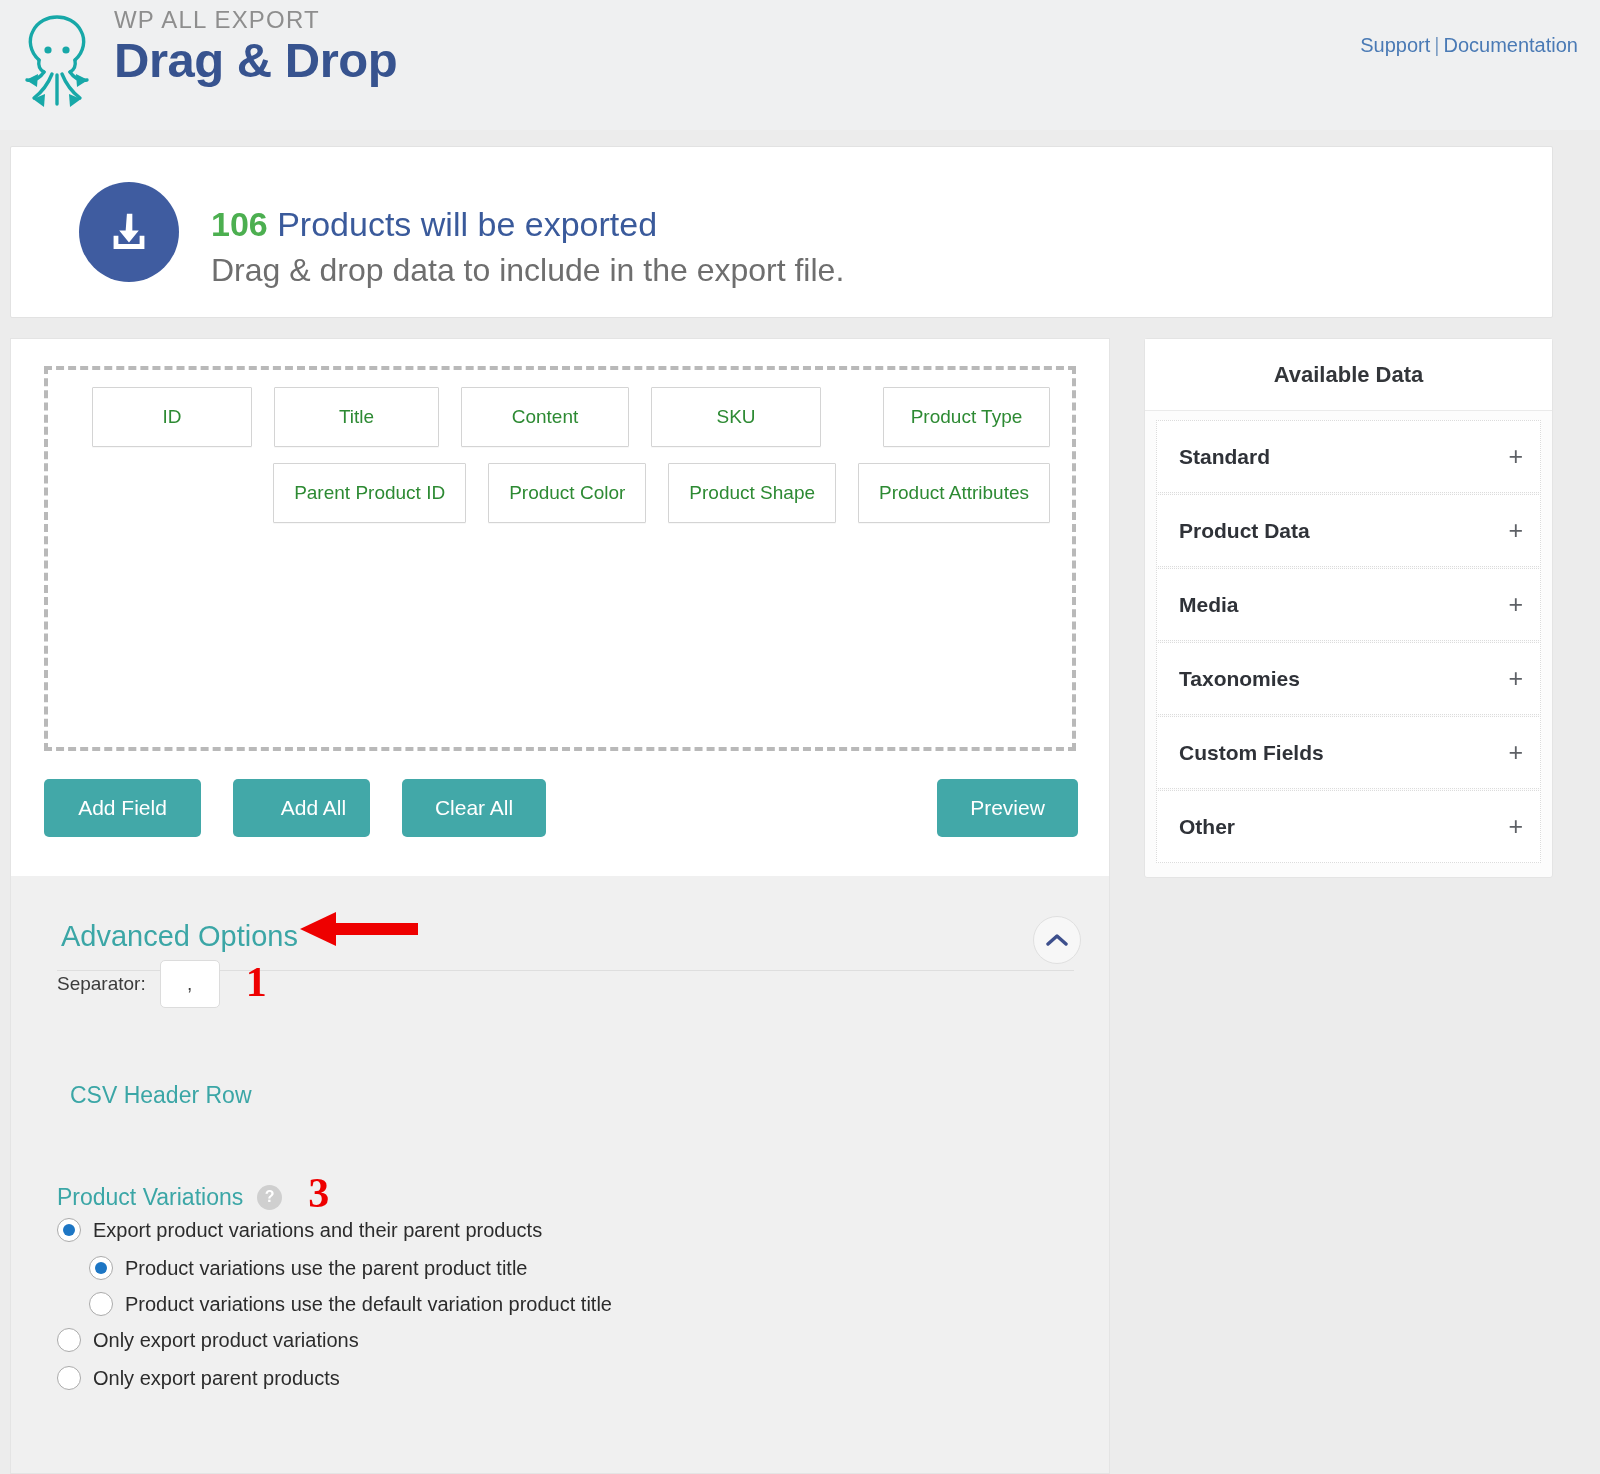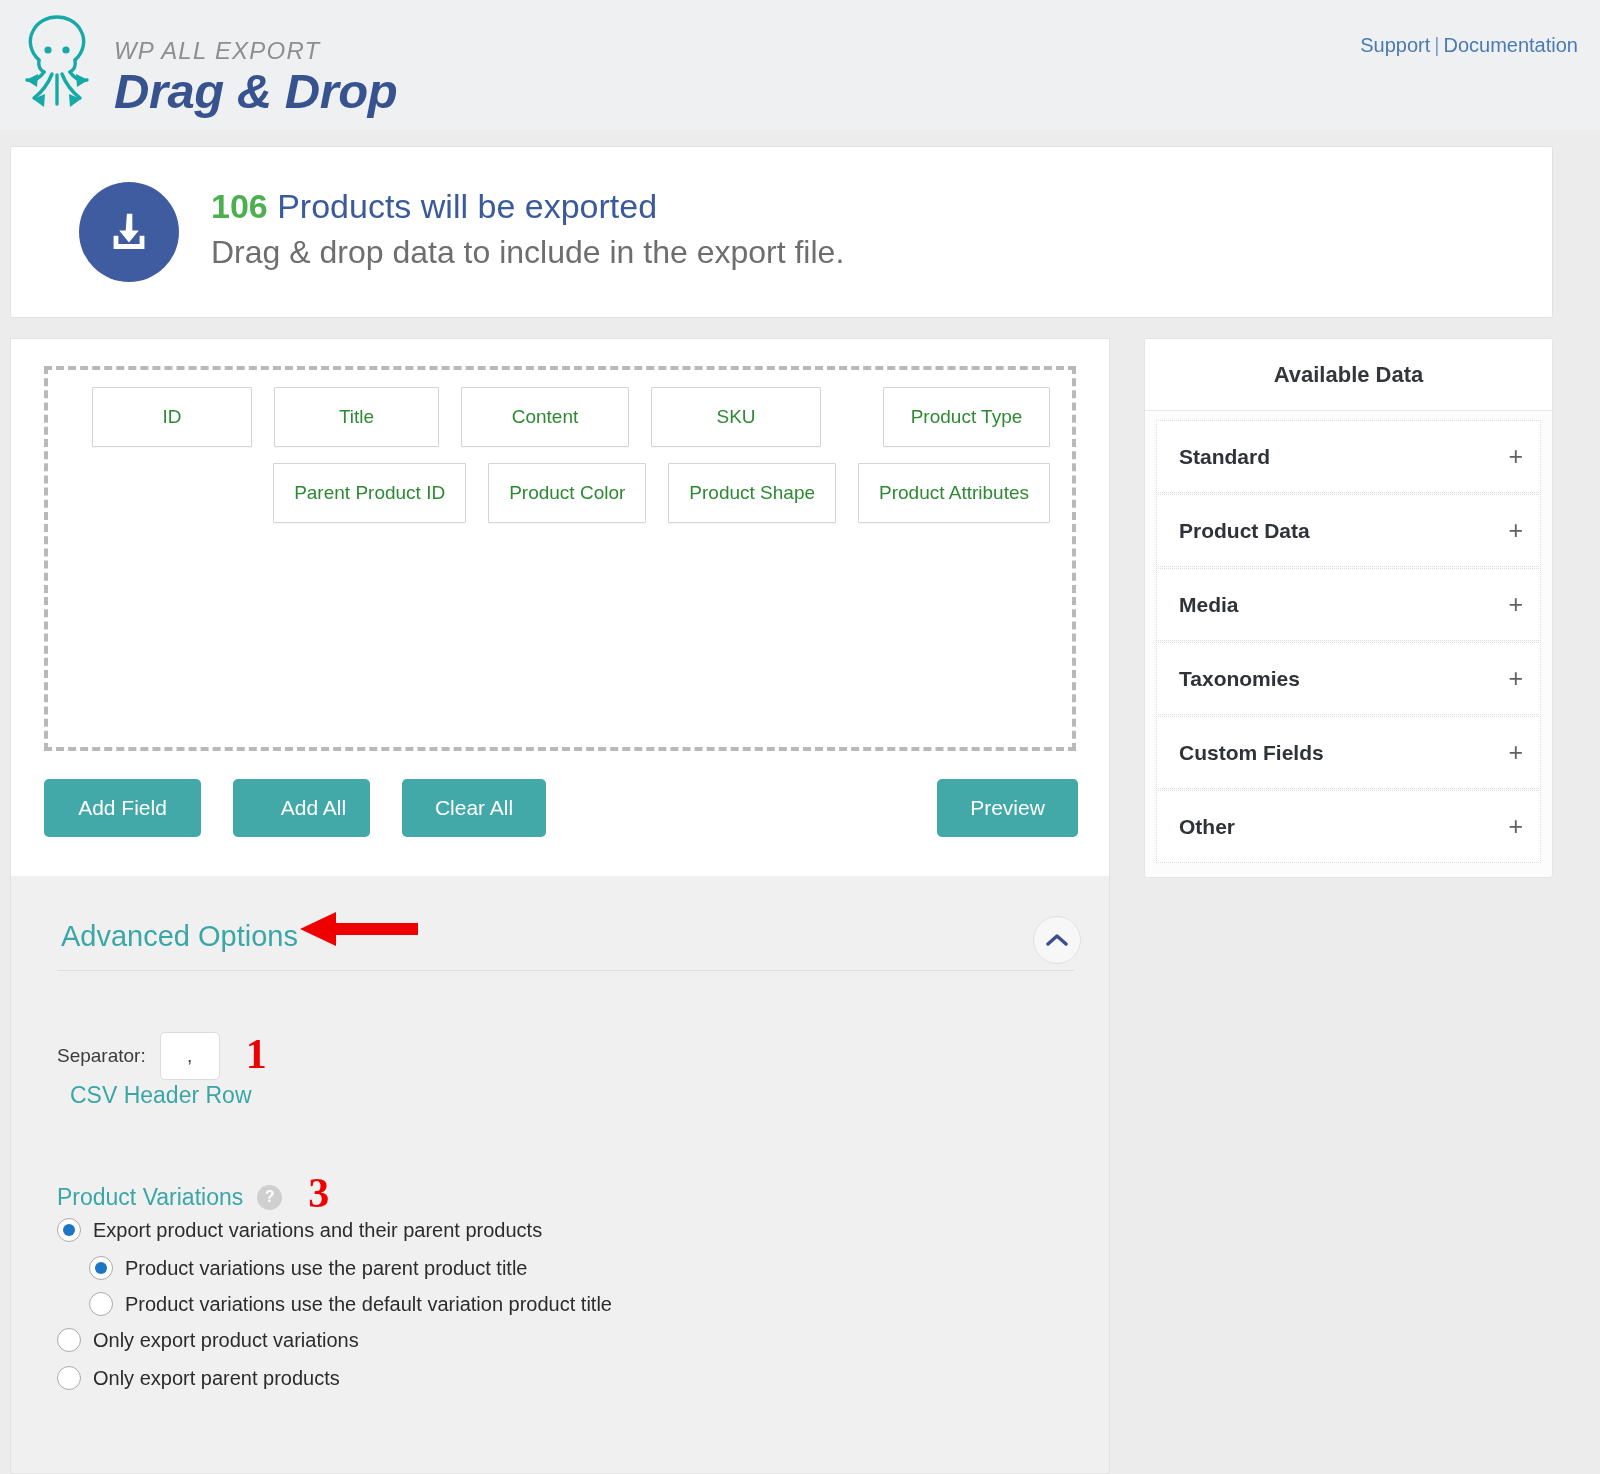--- a/index.html
+++ b/index.html
@@ -18,21 +18,21 @@
 
   
   .topbar {
     position: relative;
     height: 130px;
     background: #eff0f1;
   }
   .brand {
     position: absolute;
     left: 14px; top: 8px;
-    display: flex; align-items: flex-end; font-style: italic;
+    display: flex; align-items: flex-start;
   }
   .logo-svg { width: 86px; height: 108px; display: block; }
   .brand-text { margin-left: 14px; line-height: 1; }
   .brand-small {
     font-size: 24px;
     letter-spacing: 1.2px;
     color: #8e8e8e;
     font-weight: 400;
     margin-bottom: 4px;
     font-family: "Liberation Sans", sans-serif;
@@ -63,21 +63,21 @@
   }
   .dl-circle {
     position: absolute;
     left: 68px; top: 35px;
     width: 100px; height: 100px;
     border-radius: 50%;
     background: #3f5ca0;
     display: flex; align-items: center; justify-content: center;
   }
   .dl-circle svg { width: 50px; height: 50px; }
-  .summary-text { position: absolute; left: 200px; top: 38px; }
+  .summary-text { position: absolute; left: 200px; top: 56px; }
   .summary-line1 {
     font-size: 34px;
     color: #3a5a9b;
     font-weight: 400;
     line-height: 1.25;
     white-space: nowrap;
   }
   .summary-count { color: #4caf50; font-weight: bold; }
   .summary-line2 {
     font-size: 32px;
@@ -190,21 +190,21 @@
   .collapse-btn svg { width: 22px; height: 14px; }
   .adv-divider {
     position: absolute;
     left: 57px; top: 970px;
     width: 1017px; height: 1px;
     background: #dedede;
   }
 
   .sep-row {
     position: absolute;
-    left: 57px; top: 1032px;
+    left: 57px; top: 960px;
     display: flex; align-items: center; justify-content: flex-end;
   }
   .sep-label { font-size: 19px; color: #3c3c3c; margin-right: 14px; }
   .sep-input {
     width: 60px; height: 48px;
     border: 1px solid #dcdcdc;
     border-radius: 5px;
     background: #ffffff;
     font-size: 19px;
     text-align: center;

